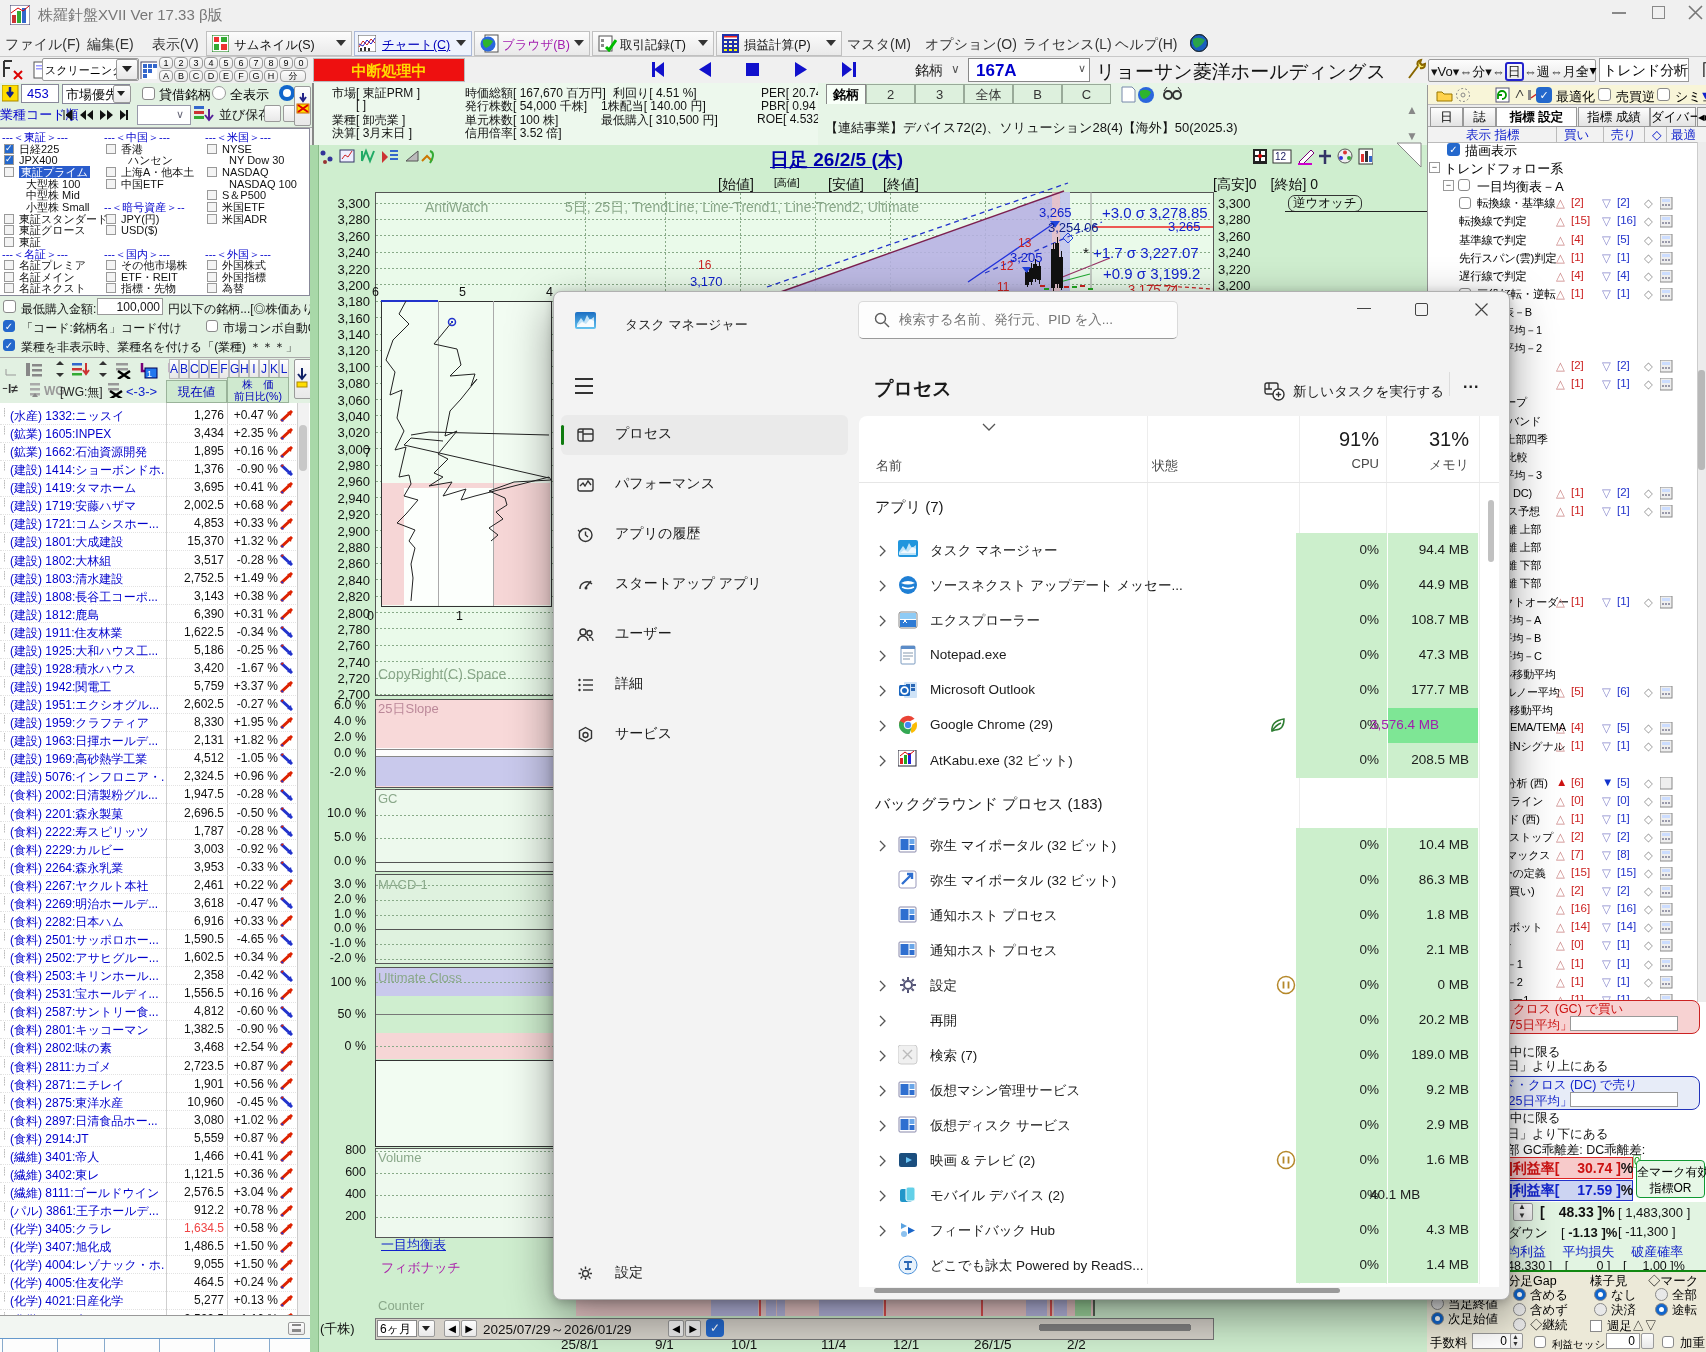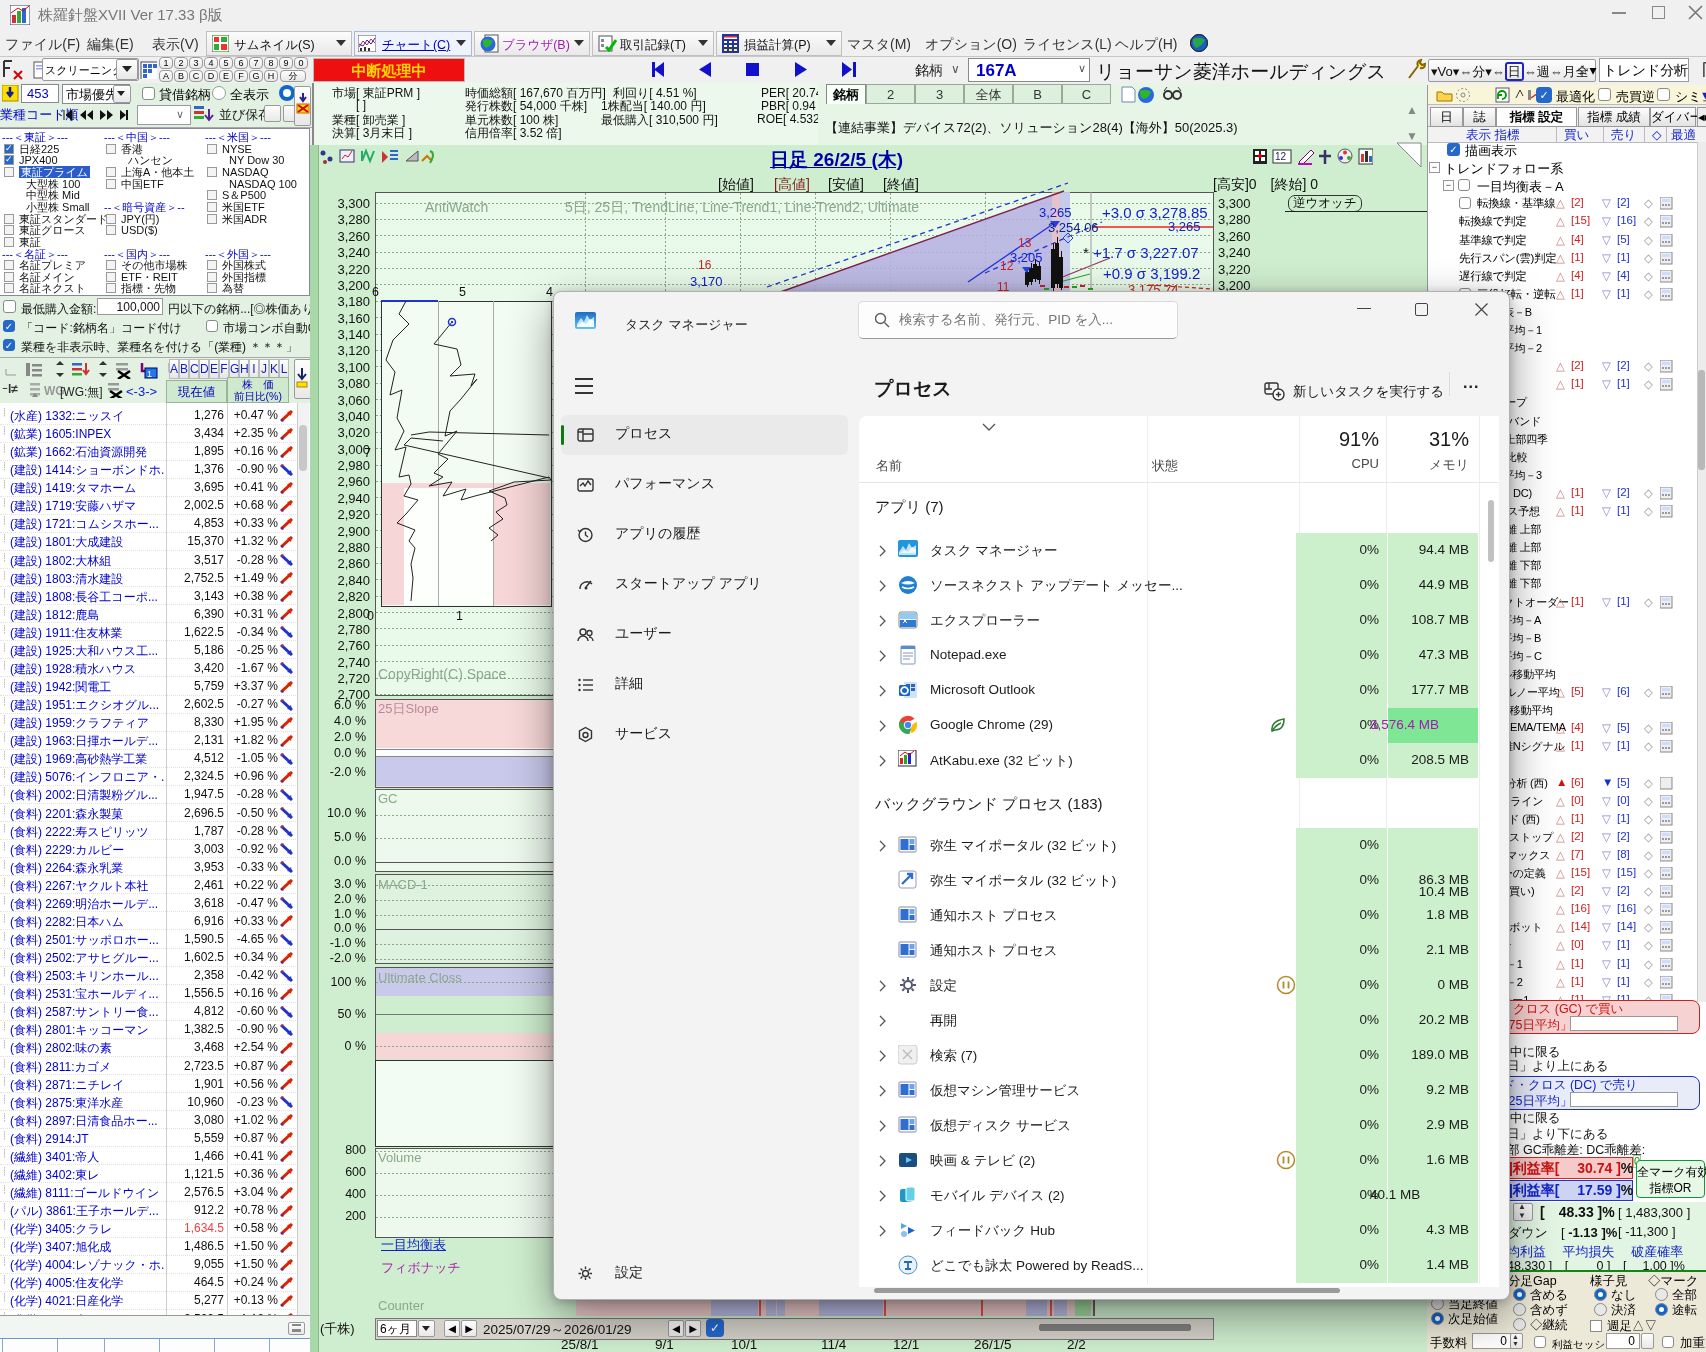--- a/index.html
+++ b/index.html
@@ -735,21 +735,21 @@
 <div class="a" style="left:230px;top:673.59px;width:48px;text-align:right;color:#111">+0.56 %</div>
 <svg class="a" style="left:280px;top:675px" width="13" height="12">
       <path d="M1 11 L12 1" stroke="#dd2200" stroke-width="3"></path>
       <path d="M12 1 l-5 1 4 4Z" fill="#dd2200"></path>
       <path d="M1 11 l3 .5 -2-3Z" fill="#2233cc"></path>
     </svg>
 <div class="a" style="left:0px;top:689.09px;width:296px;border-top:1px dotted #e2e2e2"></div>
 <div class="a" style="left:2px;top:691.66px;color:#999;font-size:8px">┊</div>
 <div class="a" style="left:10px;top:691.66px;color:#0000cc;max-width:155px;overflow:hidden">(食料) 2875:東洋水産</div>
 <div class="a" style="left:164px;top:691.66px;width:60px;text-align:right;color:#111">10,960</div>
-<div class="a" style="left:230px;top:691.66px;width:48px;text-align:right;color:#111">-0.23 %</div>
+<div class="a" style="left:230px;top:691.66px;width:48px;text-align:right;color:#111">-0.45 %</div>
 <svg class="a" style="left:280px;top:693px" width="13" height="12">
       <path d="M1 1 L12 11" stroke="#2233cc" stroke-width="3"></path>
       <path d="M12 11 l-5-1 4-4Z" fill="#2233cc"></path>
       <path d="M1 1 l3-.5 -2 3Z" fill="#dd2200"></path>
     </svg>
 <div class="a" style="left:0px;top:707.16px;width:296px;border-top:1px dotted #e2e2e2"></div>
 <div class="a" style="left:2px;top:709.73px;color:#999;font-size:8px">┊</div>
 <div class="a" style="left:10px;top:709.73px;color:#0000cc;max-width:155px;overflow:hidden">(食料) 2897:日清食品ホー...</div>
 <div class="a" style="left:164px;top:709.73px;width:60px;text-align:right;color:#111">3,080</div>
 <div class="a" style="left:230px;top:709.73px;width:48px;text-align:right;color:#111">+1.02 %</div>
@@ -928,21 +928,21 @@
     <path d="M24 12 l3-4 3 2 4-6" stroke="#c22" fill="none"></path>
     <path d="M44 14 v-10 m0 10 l4-10 4 10 4-10" stroke="#2a6" fill="none" stroke-width="2"></path>
     <path d="M64 4 l6 6 -6 6Z" fill="#c33"></path>
     <path d="M72 4 h8 M72 8 h8 M72 12 h8" stroke="#36c" stroke-width="2"></path>
     <path d="M88 14 l12-10 v10Z" fill="#bbb" stroke="#555"></path>
     <path d="M104 14 l5-5 5 5" stroke="#c70" stroke-width="2" fill="none"></path>
     <path d="M112 4 q6 2 0 12" stroke="#3a3" fill="none" stroke-width="2"></path>
   </svg>
 <div class="a" style="left:770px;top:147px;font-size:19px;font-weight:bold;color:#0000aa;text-decoration:underline">日足 26/2/5 (木)</div>
 <div class="a" style="left:718px;top:176px;font-size:14px;color:#111">[始値]</div>
-<div class="a" style="left:774px;top:176px;font-size:14px;color:#7f1d1d">[高値]</div>
+<div class="a" style="left:774px;top:176px;font-size:10px;color:#000000">[高値]</div>
 <div class="a" style="left:828px;top:176px;font-size:14px;color:#111">[安値]</div>
 <div class="a" style="left:883px;top:176px;font-size:14px;color:#111">[終値]</div>
 <div class="a" style="left:1213px;top:176px;font-size:14px;color:#111">[高安]0　[終始] 0</div>
 <svg class="a" style="left:1253px;top:148px" width="120" height="18">
     <rect x="0" y="1" width="14" height="15" fill="#222"></rect>
     <rect x="2" y="3" width="4" height="4" fill="#fff"></rect>
     <rect x="8" y="3" width="4" height="4" fill="#fff"></rect>
     <rect x="2" y="9" width="4" height="4" fill="#fff"></rect>
     <rect x="8" y="9" width="4" height="4" fill="#fff"></rect>
     <circle cx="7" cy="8" r="2" fill="#d00"></circle>
@@ -1889,21 +1889,21 @@
     <path d="M2 1 L7 6 L2 11" fill="none" stroke="#555" stroke-width="1.3"></path>
   </svg>
 <svg class="a" style="left:898px;top:835px" width="20" height="20">
     <rect x="1" y="2" width="17" height="15" rx="1" fill="#fff" stroke="#88a"></rect>
     <rect x="2.5" y="4" width="8" height="11" fill="#2f6fd0"></rect>
     <rect x="11.5" y="4" width="5" height="5" fill="#6aa6e8"></rect>
     <rect x="11.5" y="10" width="5" height="5" fill="#2f6fd0"></rect>
   </svg>
 <div class="a" style="left:930px;top:837px;font-size:13.5px;color:#1b1b1b">弥生 マイポータル (32 ビット)</div>
 <div class="a" style="left:1290px;top:837px;width:89px;text-align:right;font-size:13.5px;color:#1b1b1b">0%</div>
-<div class="a" style="left:1370px;top:884px;width:99px;text-align:right;font-size:13.5px;color:#1b1b1b">10.4 MB</div>
+<div class="a" style="left:1370px;top:837px;width:99px;text-align:right;font-size:13.5px;color:#1b1b1b">10.4 MB</div>
 <svg class="a" style="left:898px;top:870px" width="20" height="20">
     <rect x="1" y="1" width="17" height="17" rx="2" fill="#fff" stroke="#99b"></rect>
     <path d="M4 14 L14 4 M9 4 h5 v5" stroke="#2f6fd0" stroke-width="2.4" fill="none"></path>
   </svg>
 <div class="a" style="left:930px;top:872px;font-size:13.5px;color:#1b1b1b">弥生 マイポータル (32 ビット)</div>
 <div class="a" style="left:1290px;top:872px;width:89px;text-align:right;font-size:13.5px;color:#1b1b1b">0%</div>
 <div class="a" style="left:1370px;top:872px;width:99px;text-align:right;font-size:13.5px;color:#1b1b1b">86.3 MB</div>
 <svg class="a" style="left:898px;top:905px" width="20" height="20">
     <rect x="1" y="2" width="17" height="15" rx="1" fill="#fff" stroke="#88a"></rect>
     <rect x="2.5" y="4" width="8" height="11" fill="#2f6fd0"></rect>

